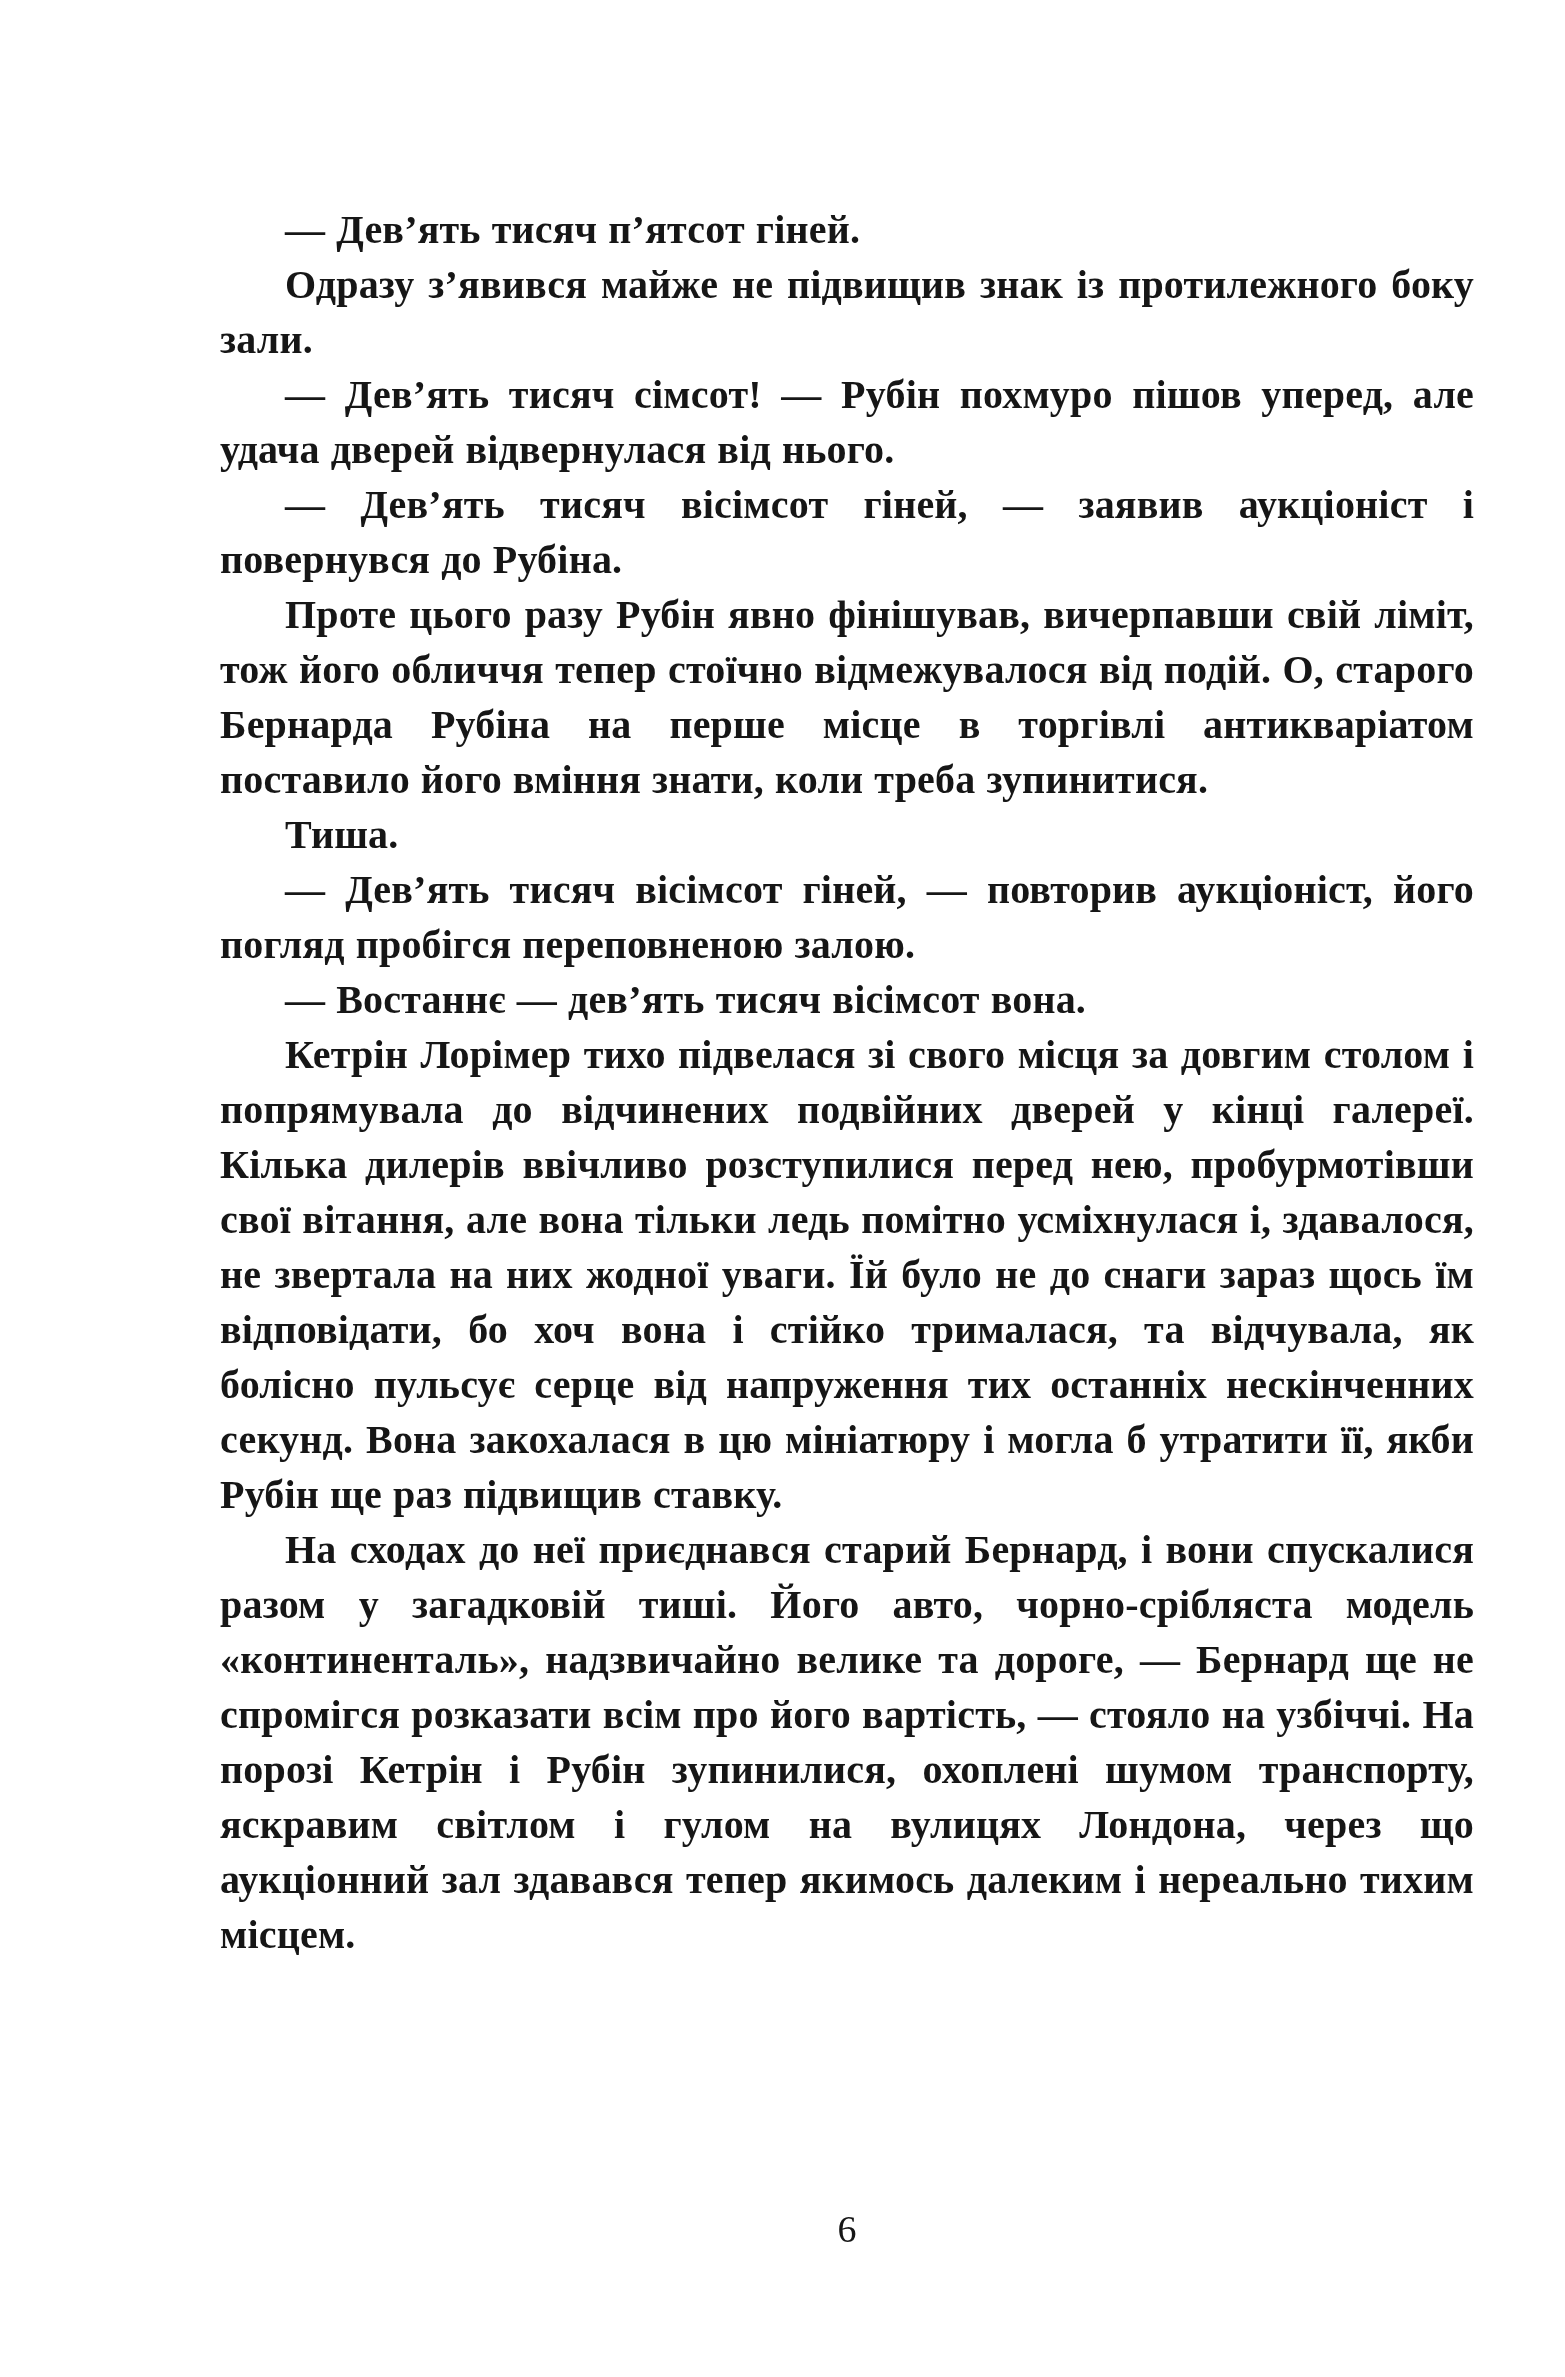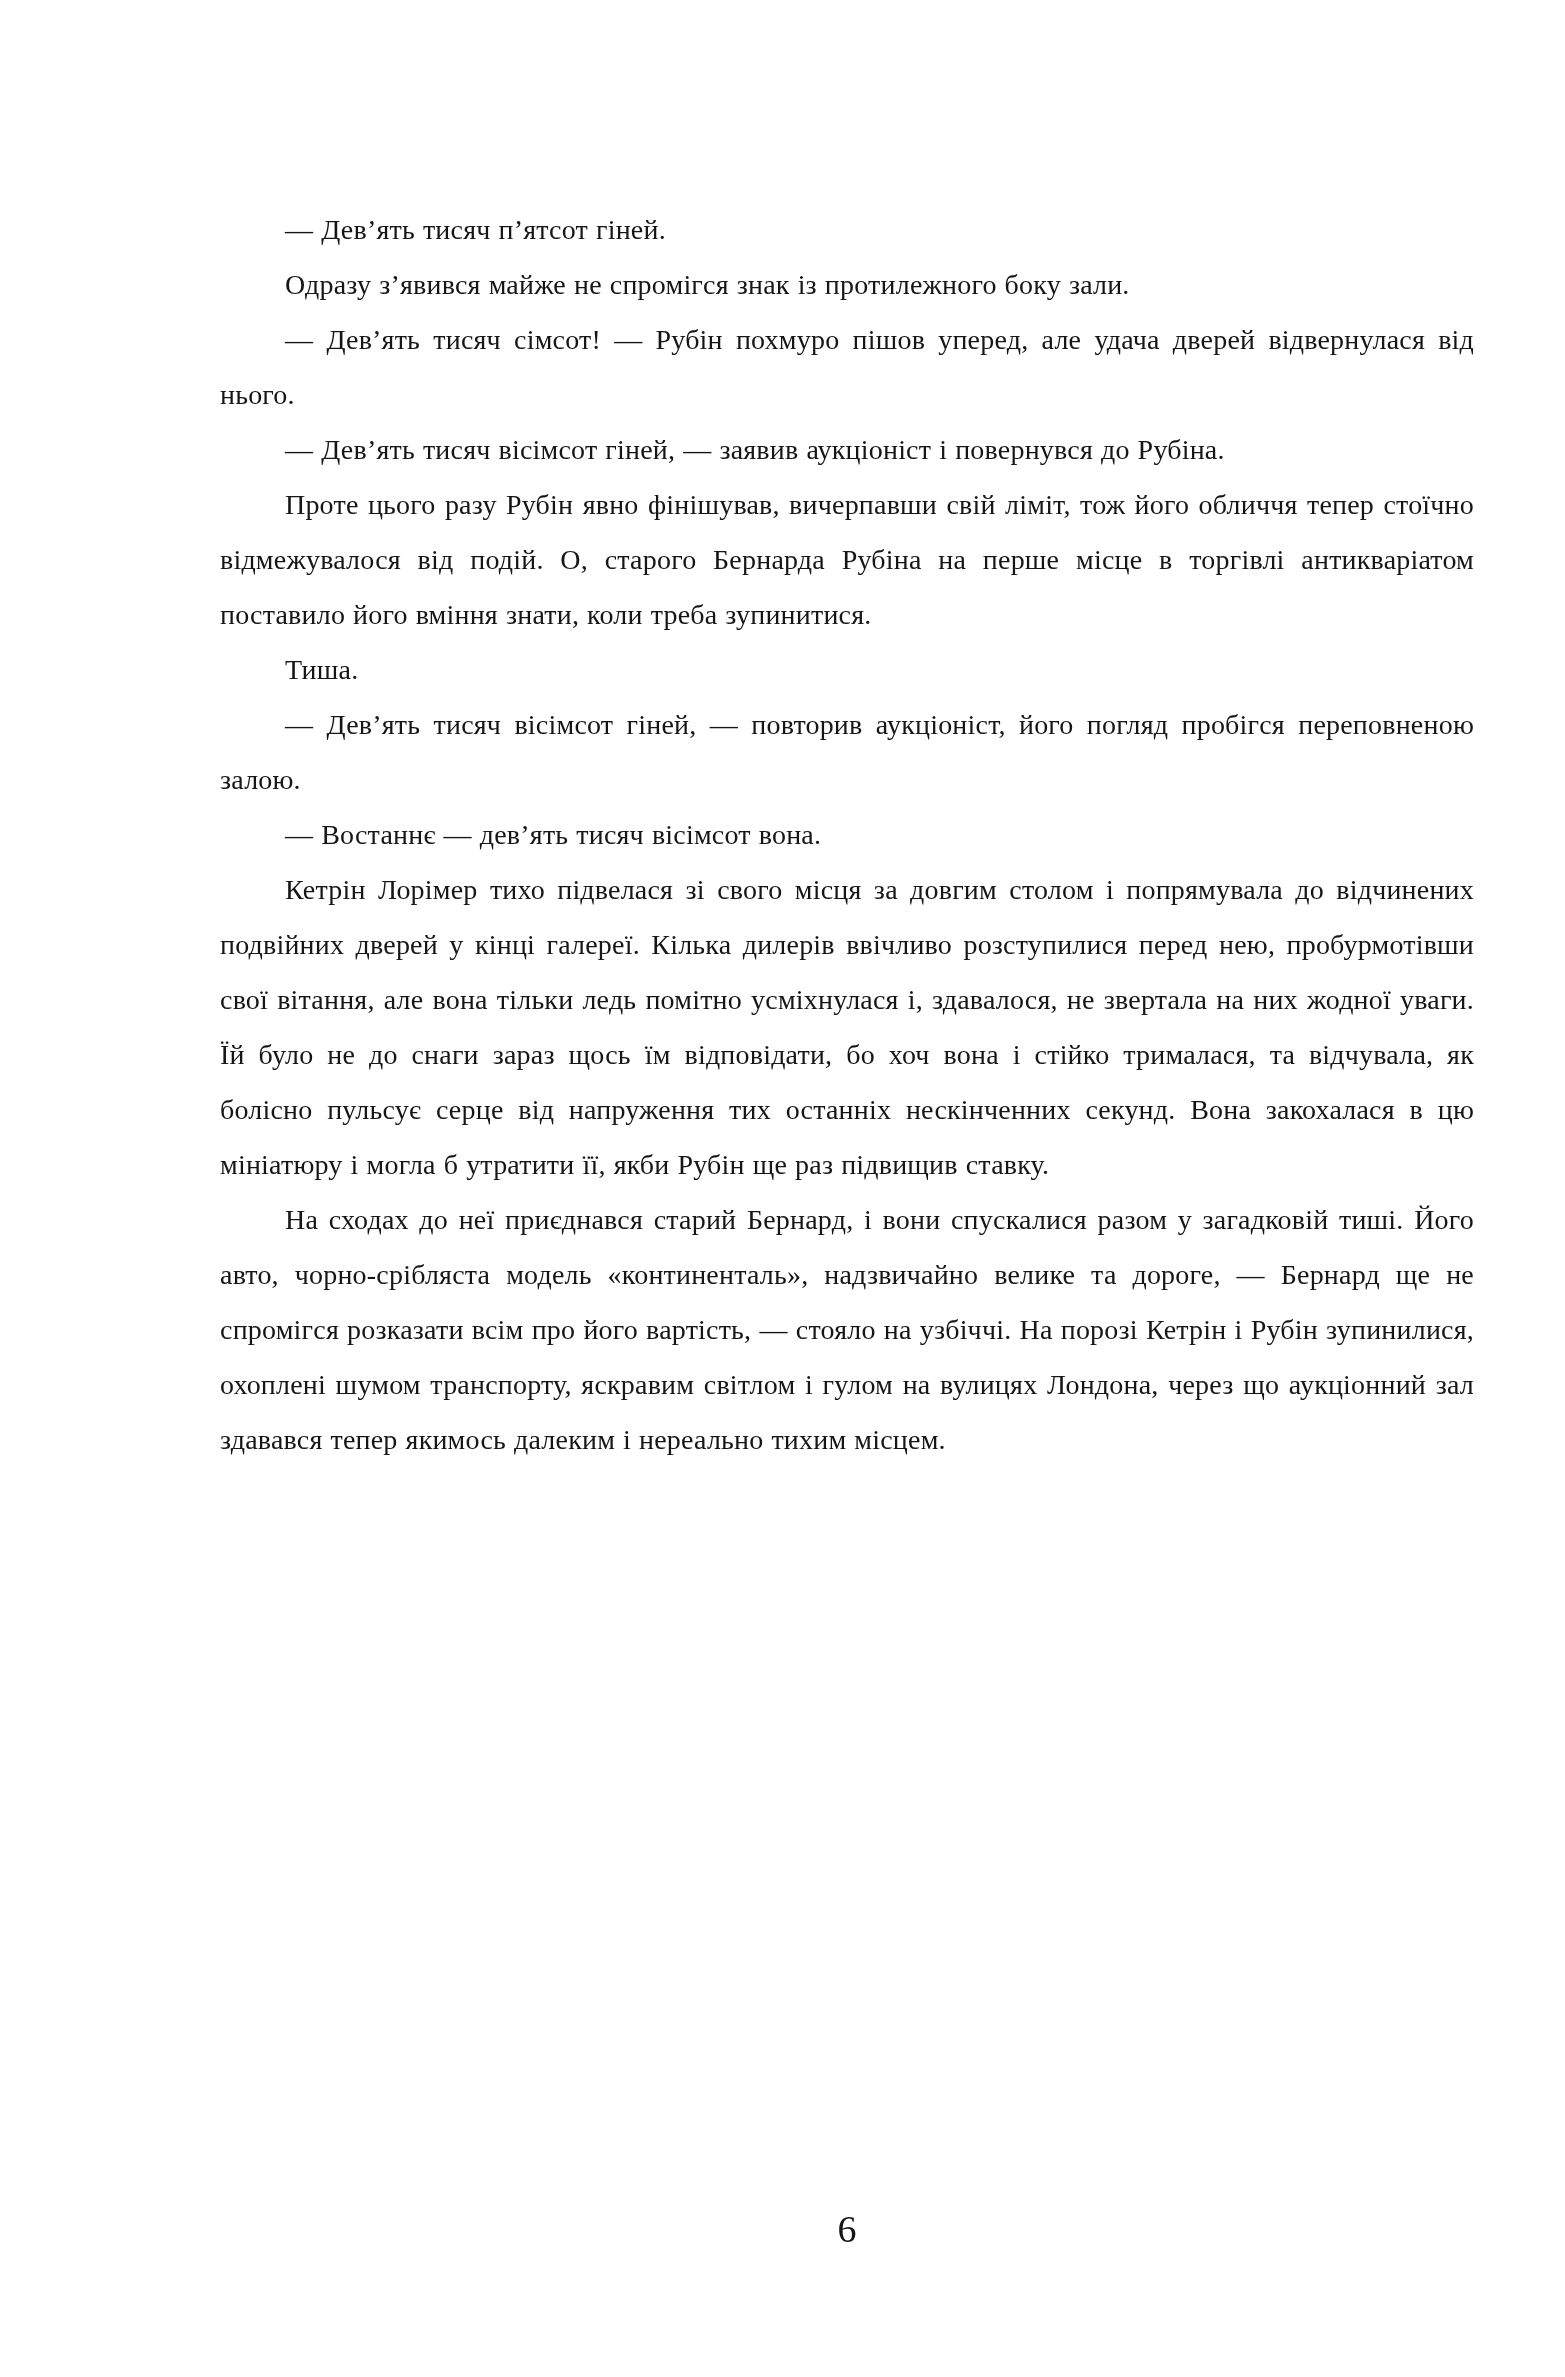--- a/index.html
+++ b/index.html
@@ -17,26 +17,27 @@
     color: #161616;
   }
   .text-block {
     position: absolute;
     top: 202px;
     left: 220px;
     width: 1254px;
   }
   .para {
     margin: 0;
-    font-size: 28px;
+    font-size: 40px;
     line-height: 55px;
     text-align: justify;
     text-indent: 65px;
     letter-spacing: 0.2px;
     word-spacing: 0.8px;
+    font-weight: bold;
   }
   .page-footer {
     position: absolute;
     left: 220px;
     width: 1254px;
     top: 2210px;
     text-align: center;
   }
   .page-number {
     font-size: 38px;
@@ -44,21 +45,21 @@
     color: #161616;
   }
 </style>
 </head>
 <body>
 
 <div class="page">
   <main class="text-block">
     <div id="paragraphs">
         <p class="para">— Дев’ять тисяч п’ятсот гіней.</p>
-        <p class="para">Одразу з’явився майже не спромігся знак із протилежного боку зали.</p>
+        <p class="para">Одразу з’явився майже не підвищив знак із протилежного боку зали.</p>
         <p class="para">— Дев’ять тисяч сімсот! — Рубін похмуро пішов уперед, але удача дверей відвернулася від нього.</p>
         <p class="para">— Дев’ять тисяч вісімсот гіней, — заявив аукціоніст і повернувся до Рубіна.</p>
         <p class="para">Проте цього разу Рубін явно фінішував, вичерпавши свій ліміт, тож його обличчя тепер стоїчно відмежувалося від подій. О, старого Бернарда Рубіна на перше місце в торгівлі антикваріатом поставило його вміння знати, коли треба зупинитися.</p>
         <p class="para">Тиша.</p>
         <p class="para">— Дев’ять тисяч вісімсот гіней, — повторив аукціоніст, його погляд пробігся переповненою залою.</p>
         <p class="para">— Востаннє — дев’ять тисяч вісімсот вона.</p>
         <p class="para">Кетрін Лорімер тихо підвелася зі свого місця за довгим столом і попрямувала до відчинених подвійних дверей у кінці галереї. Кілька дилерів ввічливо розступилися перед нею, пробурмотівши свої вітання, але вона тільки ледь помітно усміхнулася і, здавалося, не звертала на них жодної уваги. Їй було не до снаги зараз щось їм відповідати, бо хоч вона і стійко трималася, та відчувала, як болісно пульсує серце від напруження тих останніх нескінченних секунд. Вона закохалася в цю мініатюру і могла б утратити її, якби Рубін ще раз підвищив ставку.</p>
         <p class="para">На сходах до неї приєднався старий Бернард, і вони спускалися разом у загадковій тиші. Його авто, чорно-срібляста модель «континенталь», надзвичайно велике та дороге, — Бернард ще не спромігся розказати всім про його вартість, — стояло на узбіччі. На порозі Кетрін і Рубін зупинилися, охоплені шумом транспорту, яскравим світлом і гулом на вулицях Лондона, через що аукціонний зал здавався тепер якимось далеким і нереально тихим місцем.</p>
       </div>
   </main>

